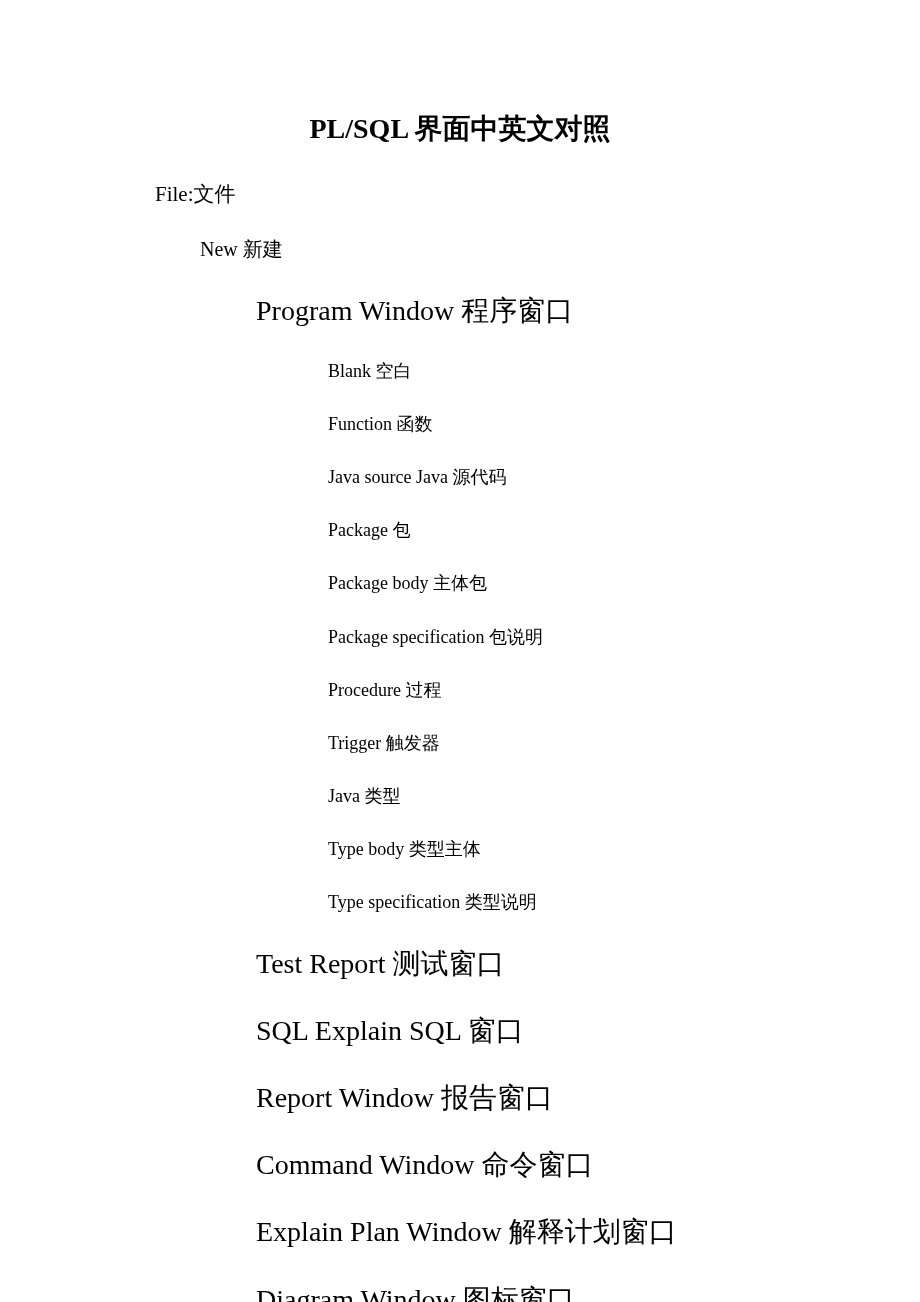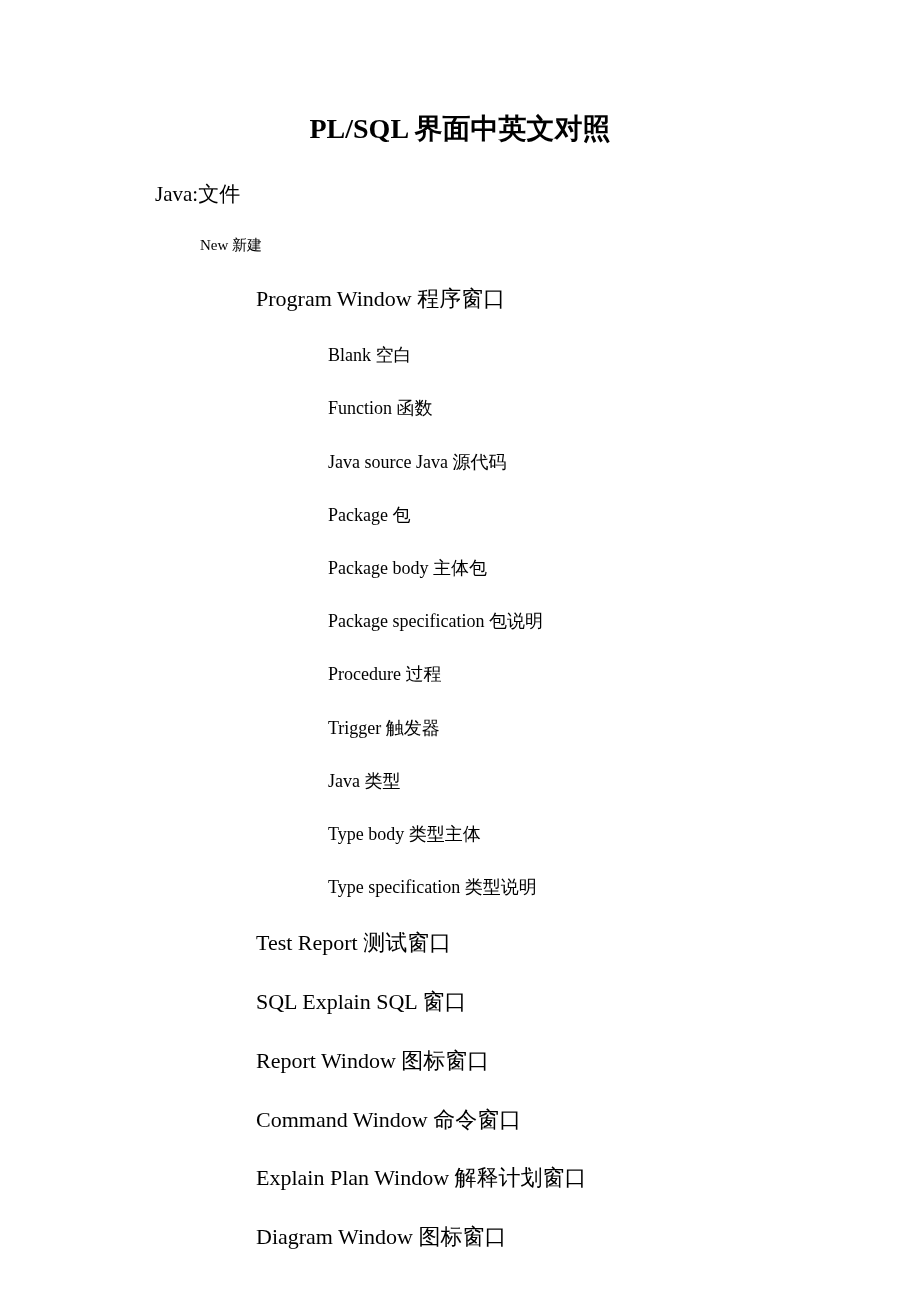--- a/index.html
+++ b/index.html
@@ -22,58 +22,58 @@
       margin-bottom: 32px;
     }
     .level-0 {
       margin-left: 155px;
       font-size: 21px;
       line-height: 1.4;
       margin-bottom: 26px;
     }
     .level-1 {
       margin-left: 200px;
-      font-size: 15px;
+      font-size: 20px;
       line-height: 1.4;
       margin-bottom: 28px;
     }
     .level-2 {
       margin-left: 256px;
-      font-size: 22px;
+      font-size: 28px;
       line-height: 1.4;
       margin-bottom: 28px;
     }
     .level-3 {
       margin-left: 328px;
       font-size: 18px;
       line-height: 1.4;
       margin-bottom: 28px;
     }
   </style>
 </head>
 <body>
 
 <div class="title">PL/SQL 界面中英文对照</div>
 
-<div class="level-0">Java:文件</div>
+<div class="level-0">File:文件</div>
 
 <div class="level-1">New  新建</div>
 
 <div class="level-2">Program Window  程序窗口</div>
 
 <div class="level-3">Blank  空白</div>
 <div class="level-3">Function  函数</div>
 <div class="level-3">Java source Java 源代码</div>
 <div class="level-3">Package    包</div>
 <div class="level-3">Package body  主体包</div>
 <div class="level-3">Package specification  包说明</div>
 <div class="level-3">Procedure  过程</div>
 <div class="level-3">Trigger  触发器</div>
 <div class="level-3">Java  类型</div>
 <div class="level-3">Type body  类型主体</div>
 <div class="level-3">Type specification  类型说明</div>
 
 <div class="level-2">Test Report  测试窗口</div>
 <div class="level-2">SQL Explain SQL 窗口</div>
-<div class="level-2">Report Window  图标窗口</div>
+<div class="level-2">Report Window  报告窗口</div>
 <div class="level-2">Command Window  命令窗口</div>
 <div class="level-2">Explain Plan Window  解释计划窗口</div>
 <div class="level-2">Diagram Window  图标窗口</div>
 
 </body></html>

